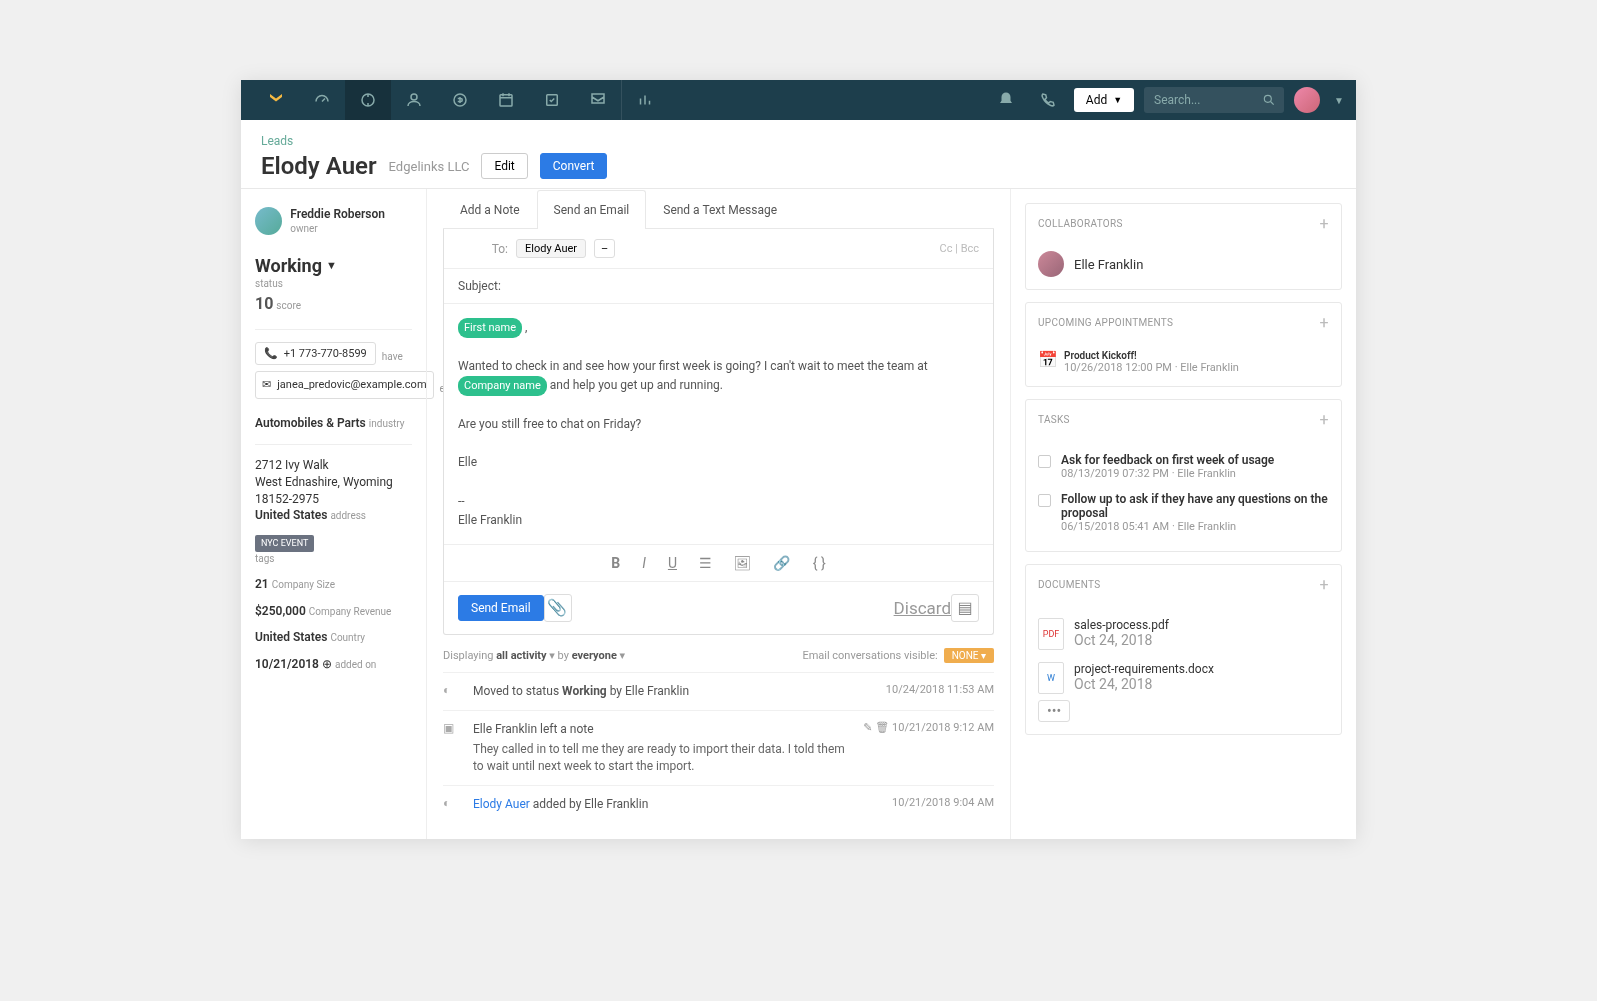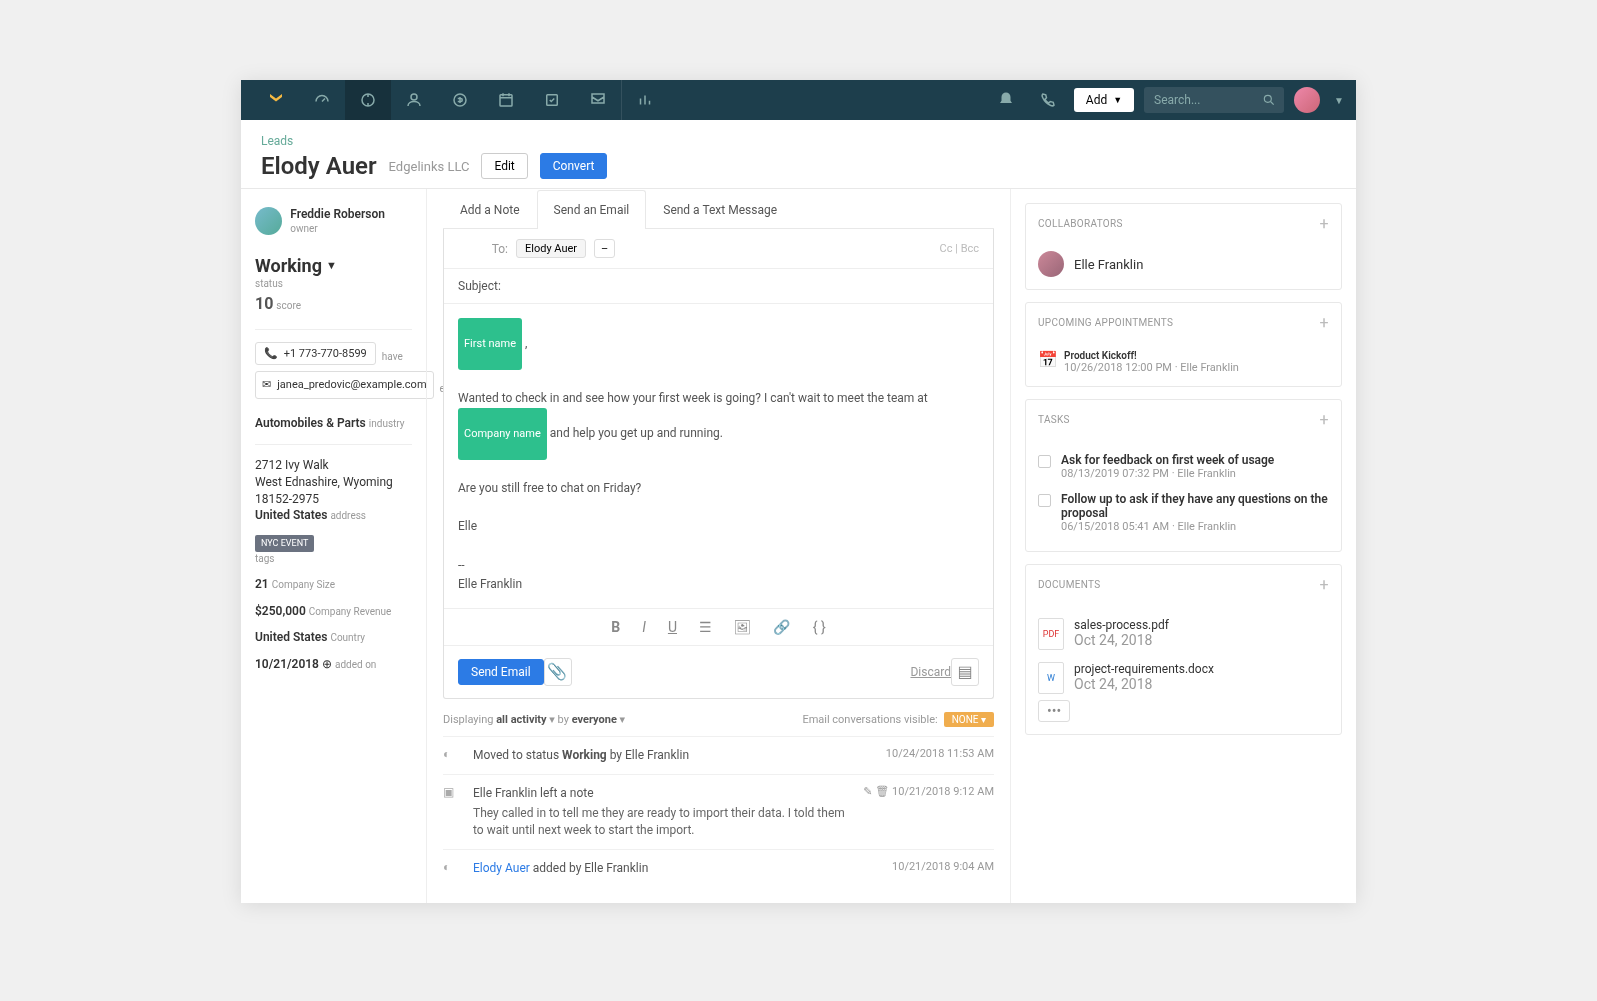--- a/index.html
+++ b/index.html
@@ -53,25 +53,25 @@
 .tab{padding:12px 16px;font-size:12px;color:#555;cursor:pointer;border:1px solid transparent;border-bottom:none;position:relative;top:1px}
 .tab.active{border-color:#e8e8e8;background:#fff;border-radius:3px 3px 0 0}
 
 .email-editor{border:1px solid #e0e0e0;border-top:none;border-radius:0 0 3px 3px;background:#fff}
 .email-row{padding:10px 14px;border-bottom:1px solid #eee;display:flex;align-items:center;gap:8px;font-size:12px}
 .email-row-label{color:#999;width:50px;text-align:right}
 .chip{background:#f5f5f5;border:1px solid #ddd;padding:2px 8px;font-size:11px;border-radius:3px}
 .chip-sq{border:1px solid #ddd;padding:2px 6px;font-size:11px;border-radius:3px;cursor:pointer}
 .cc-bcc{margin-left:auto;color:#bbb;font-size:11px;cursor:pointer}
 .email-body{padding:14px;font-size:12px;color:#555;line-height:1.6}
-.merge-tag{background:#2dc08d;color:#fff;padding:17px 6px;border-radius:3px;font-size:11px;display:inline-block}
+.merge-tag{background:#2dc08d;color:#fff;padding:1px 6px;border-radius:9px;font-size:11px;display:inline-block}
 .toolbar{display:flex;justify-content:center;gap:22px;padding:10px;border-top:1px solid #eee;color:#888}
 .toolbar span{cursor:pointer;font-size:14px}
 .send-row{display:flex;align-items:center;gap:0;padding:12px 14px;border-top:1px solid #eee}
-.discard{margin-left:auto;color:#999;font-size:12px;cursor:pointer;text-decoration:underline}
+.discard{margin-left:auto;color:#999;font-size:17px;cursor:pointer;text-decoration:underline}
 .icon-btn{border:1px solid #ddd;background:#fff;width:28px;height:28px;display:flex;align-items:center;justify-content:center;border-radius:3px;cursor:pointer;color:#888}
 
 .filter-row{display:flex;align-items:center;font-size:11px;color:#999;padding:14px 0 10px}
 .filter-row b{color:#555}
 .vis-badge{background:#f0ad4e;color:#fff;padding:2px 8px;font-size:10px;border-radius:2px;margin-left:6px}
 
 .activity-item{display:flex;gap:10px;padding:10px 0;font-size:12px;color:#555;border-top:1px solid #f0f0f0}
 .activity-icon{width:20px;color:#aaa;flex-shrink:0}
 .activity-content{flex:1;line-height:1.4}
 .activity-time{color:#999;font-size:11px;white-space:nowrap}

